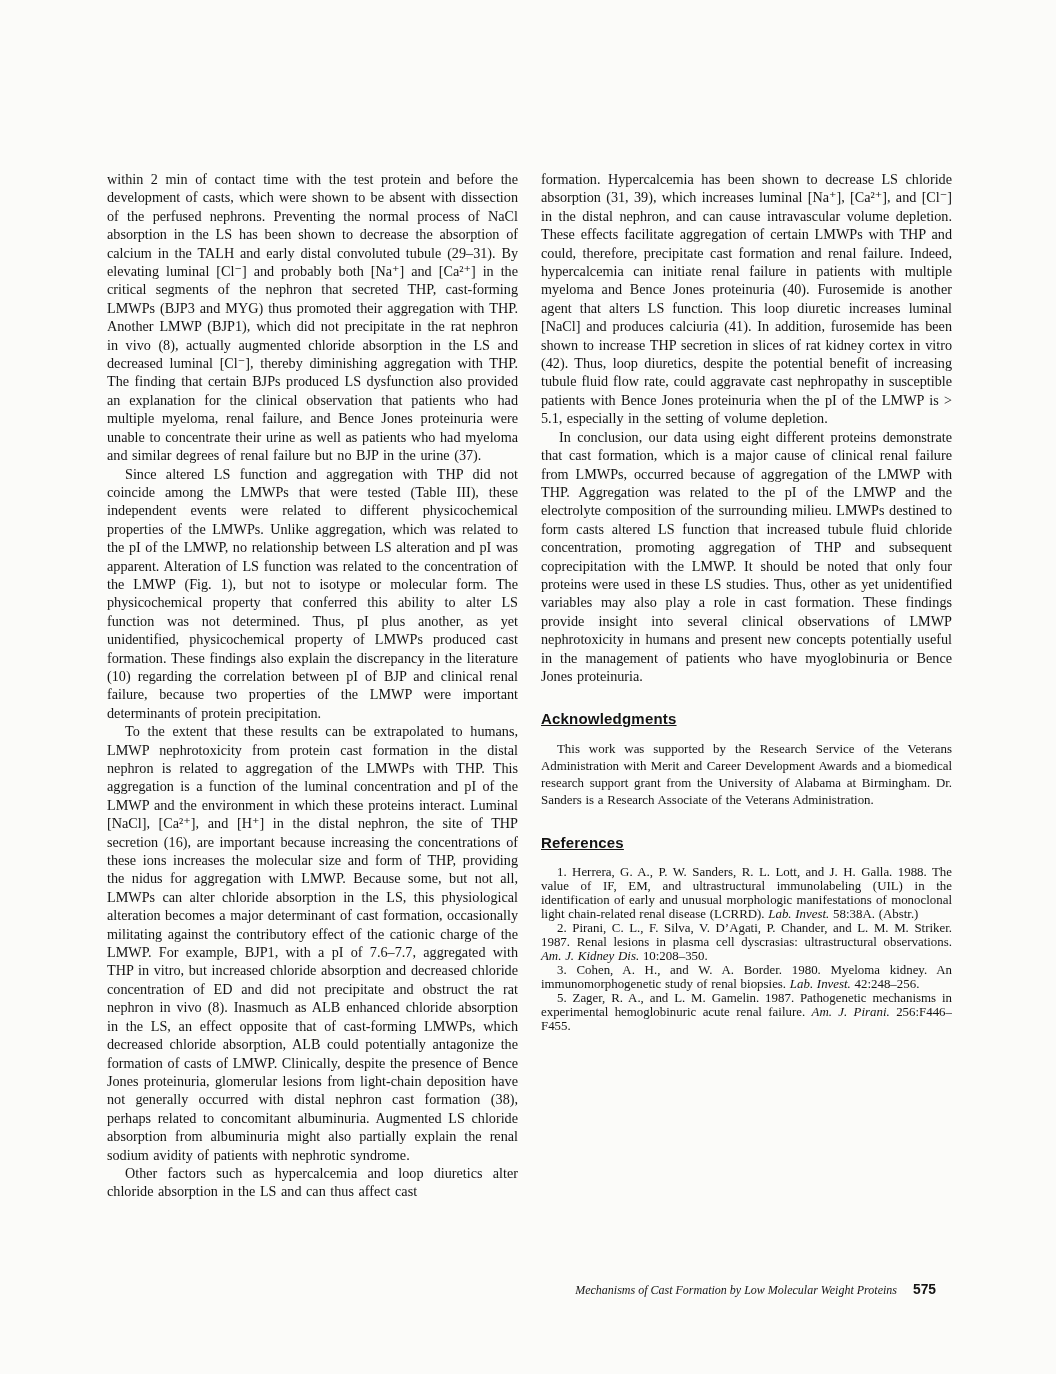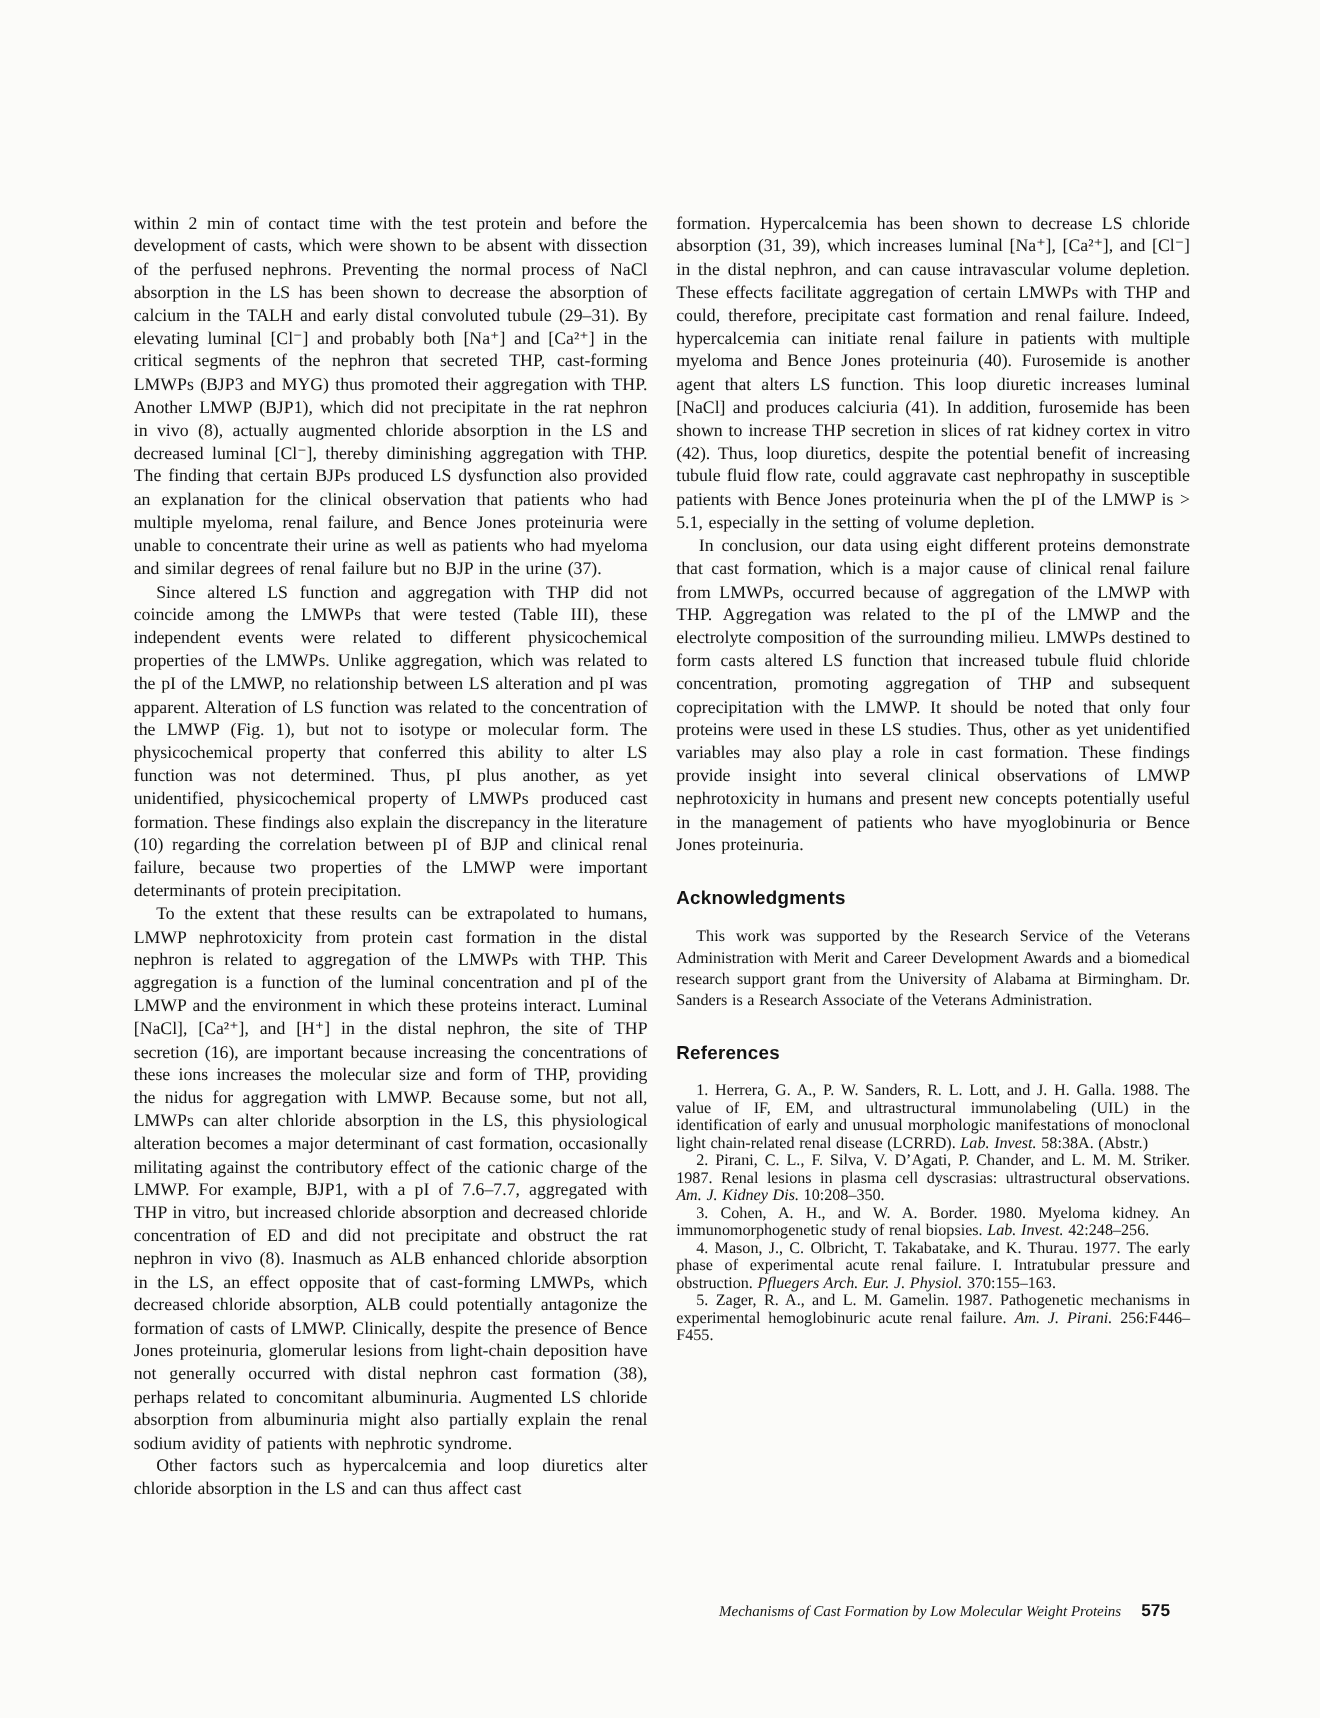--- a/index.html
+++ b/index.html
@@ -39,20 +39,21 @@
   .body-text p.indent {
     text-indent: 18px;
   }
   .section-heading {
     font-family: "Liberation Sans", "DejaVu Sans", sans-serif;
     font-weight: bold;
     font-size: 15px;
     letter-spacing: 0.2px;
     margin-top: 25px;
     margin-bottom: 14px;
+    text-decoration: underline;
   }
   .small-text p {
     font-size: 12.9px;
     line-height: 16.8px;
     text-align: justify;
     word-spacing: 0.5px;
   }
   .small-text p.indent {
     text-indent: 16px;
   }
@@ -112,21 +113,20 @@
           <p class="indent">This work was supported by the Research Service of the Veterans Administration with Merit and Career Development Awards and a biomedical research support grant from the University of Alabama at Birmingham. Dr. Sanders is a Research Associate of the Veterans Administration.</p>
         </div>
       </div>
 
       <div>
         <h2 class="section-heading">References</h2>
         <div class="references-list">
           <p><span>1. Herrera, G. A., P. W. Sanders, R. L. Lott, and J. H. Galla. 1988. The value of IF, EM, and ultrastructural immunolabeling (UIL) in the identification of early and unusual morphologic manifestations of monoclonal light chain-related renal disease (LCRRD). </span><span class="journal">Lab. Invest.</span><span> 58:38A. (Abstr.)</span></p>
           <p><span>2. Pirani, C. L., F. Silva, V. D’Agati, P. Chander, and L. M. M. Striker. 1987. Renal lesions in plasma cell dyscrasias: ultrastructural observations. </span><span class="journal">Am. J. Kidney Dis.</span><span> 10:208–350.</span></p>
           <p><span>3. Cohen, A. H., and W. A. Border. 1980. Myeloma kidney. An immunomorphogenetic study of renal biopsies. </span><span class="journal">Lab. Invest.</span><span> 42:248–256.</span></p>
-          <p><span>4. Mason, J., C. Olbricht, T. Takabatake, and K. Thurau. 1977. The early phase of experimental acute renal failure. I. Intratubular pressure and obstruction. </span><span class="journal">Pfluegers Arch. Eur. J. Physiol.</span><span> 370:155–163.</span></p>
           <p><span>5. Zager, R. A., and L. M. Gamelin. 1987. Pathogenetic mechanisms in experimental hemoglobinuric acute renal failure. </span><span class="journal">Am. J. Pirani.</span><span> 256:F446–F455.</span></p>
         </div>
       </div>
 
     </div>
   </div>
 
   <div class="footer">
     <span class="running-title">Mechanisms of Cast Formation by Low Molecular Weight Proteins</span><span class="page-number">575</span>
   </div>

